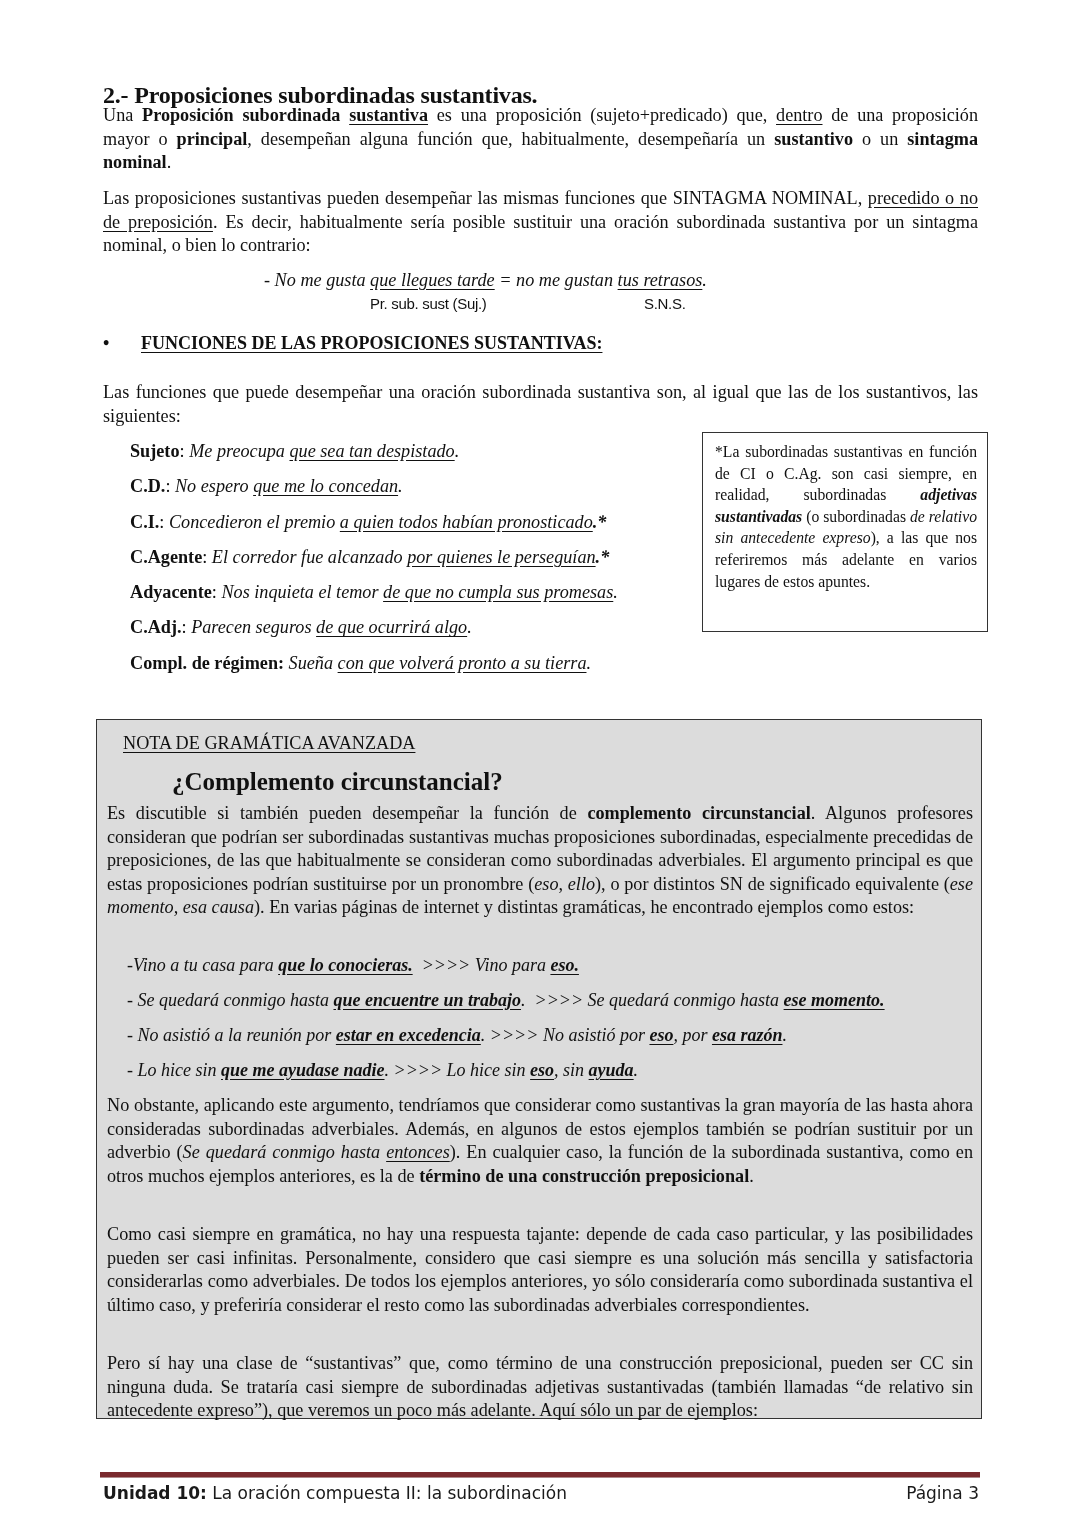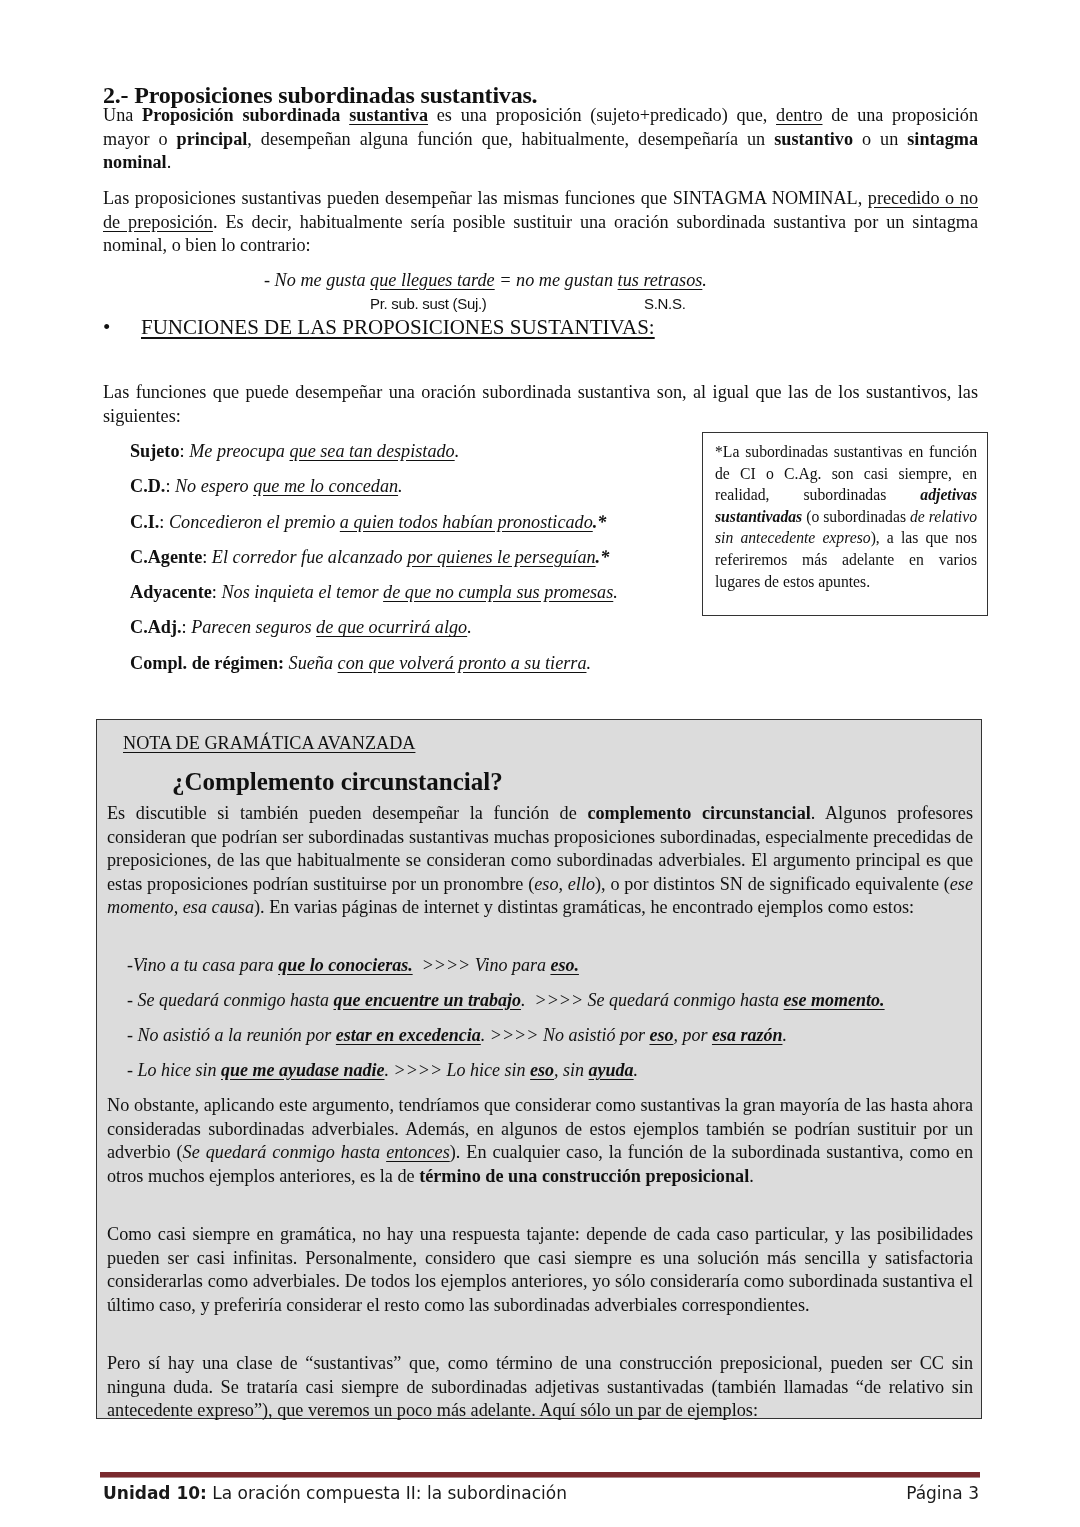--- a/index.html
+++ b/index.html
@@ -22,32 +22,32 @@
   .example {
     position: absolute; left: 232px; top: 270px;
     font-size: 18.2px; font-style: italic; margin-left: 32px;
   }
   .annot {
     position: absolute; top: 295px;
     font-family: "Liberation Sans", "DejaVu Sans", sans-serif;
     font-size: 15px; color: #111; letter-spacing: -0.3px;
   }
   .bullet-h {
-    position: absolute; left: 103px; top: 315px;
-    font-size: 21px; font-weight: normal;
+    position: absolute; left: 103px; top: 333px;
+    font-size: 18px; font-weight: bold;
   }
   .bullet-h .dot { display: inline-block; width: 38px; }
   .bullet-h .t { text-decoration: underline; text-underline-offset: 3px; }
   .funcs { position: absolute; left: 130px; top: 440px; width: 570px; }
   .func { font-size: 18.2px; height: 35.3px; line-height: 23px; white-space: nowrap; }
   .func .lbl { font-weight: bold; }
   .func .ex { font-style: italic; }
   .sidebox {
     position: absolute; left: 702px; top: 432px; width: 262px; height: 170px;
-    border: 1.5px solid #333; padding: 8px 10px 4px 12px;
+    border: 1.5px solid #333; padding: 8px 10px 20px 12px;
     font-size: 15.7px; line-height: 21.6px; text-align: justify; box-sizing: content-box;
   }
   .note {
     position: absolute; left: 96px; top: 719px; width: 886px; height: 700px;
     background: #dcdcdc; border: 1.5px solid #333; box-sizing: border-box;
   }
   .note-inner { position: absolute; left: 10px; top: 0; width: 866px; }
   .note .np {
     font-size: 18.2px; line-height: 23.6px; text-align: justify; margin: 0;
   }

